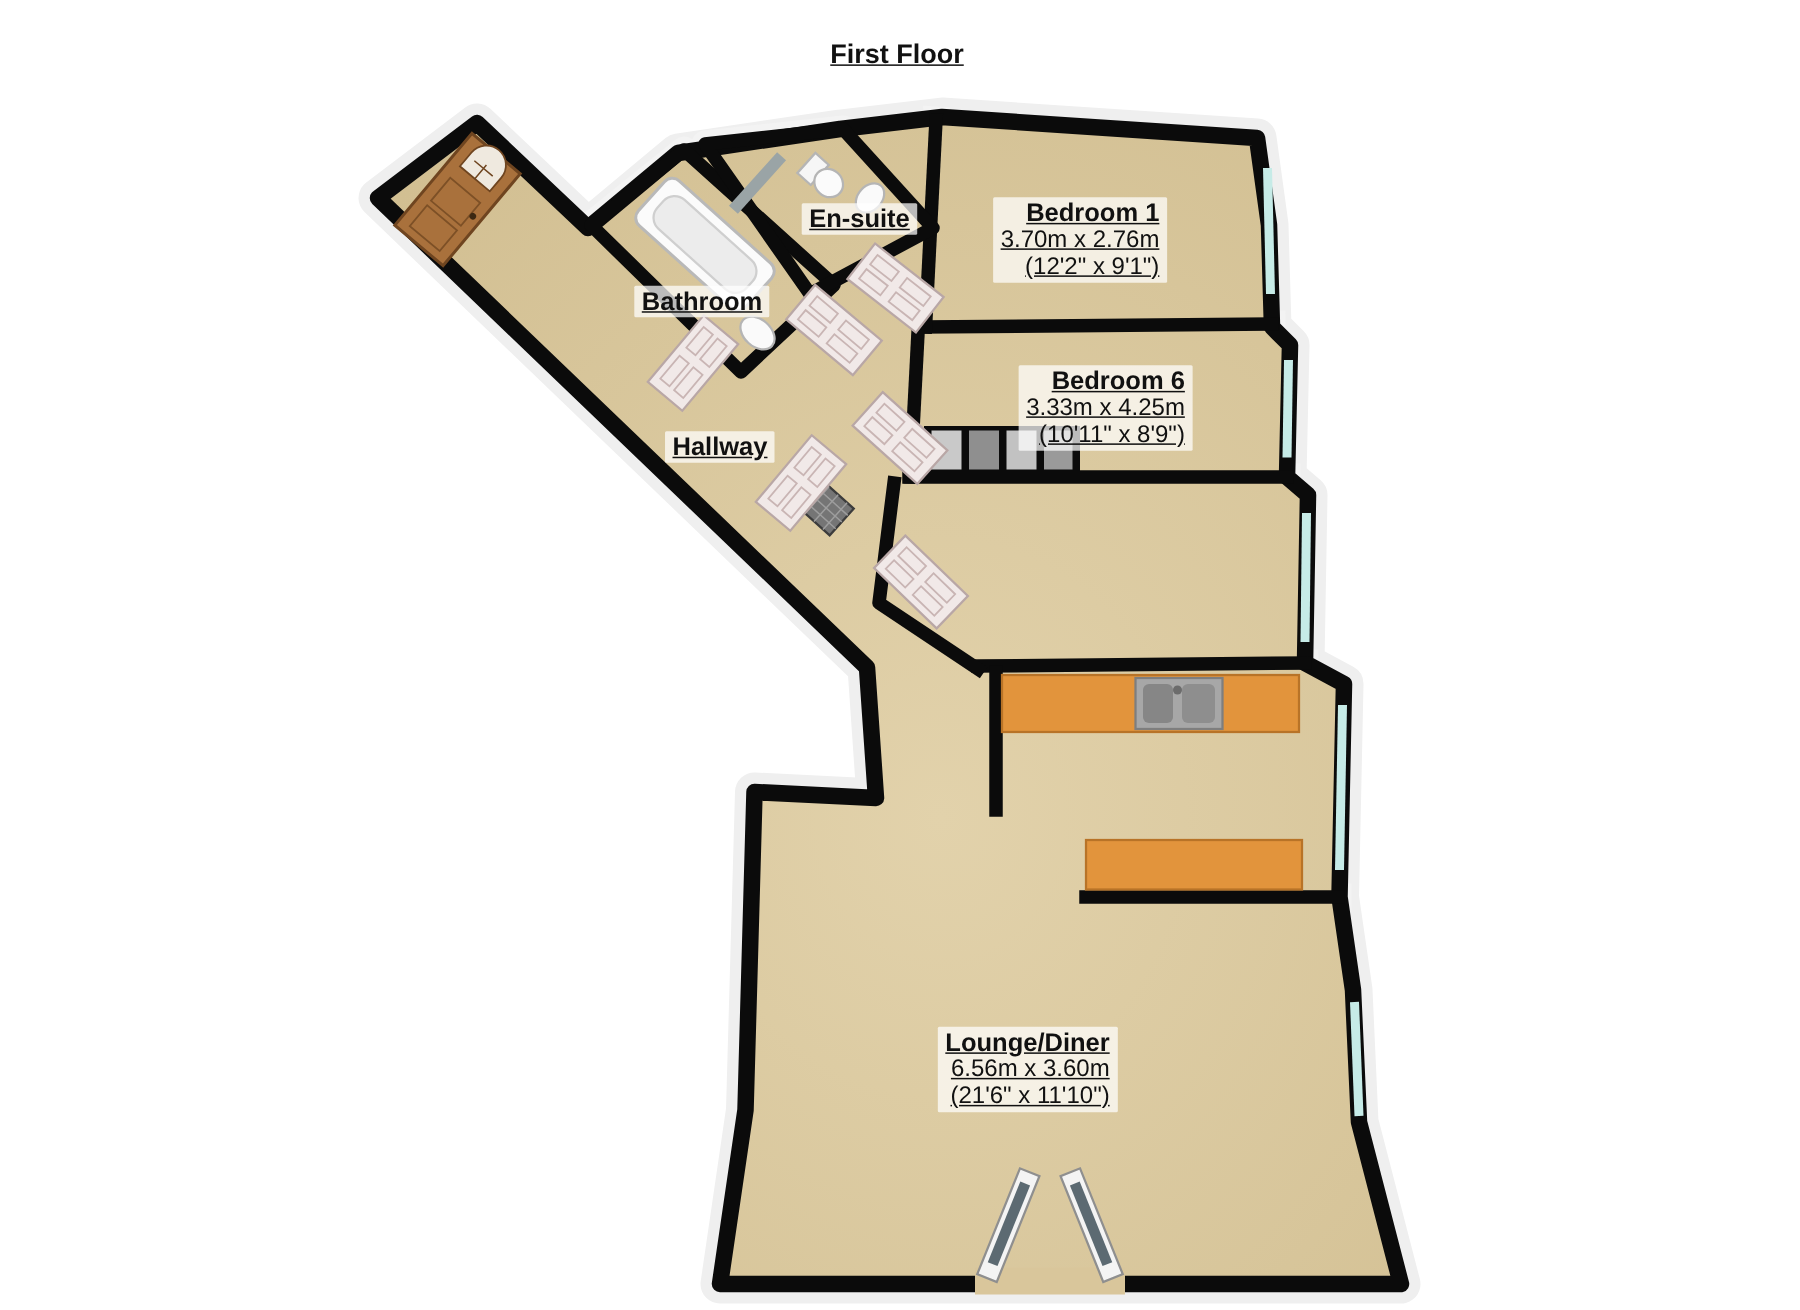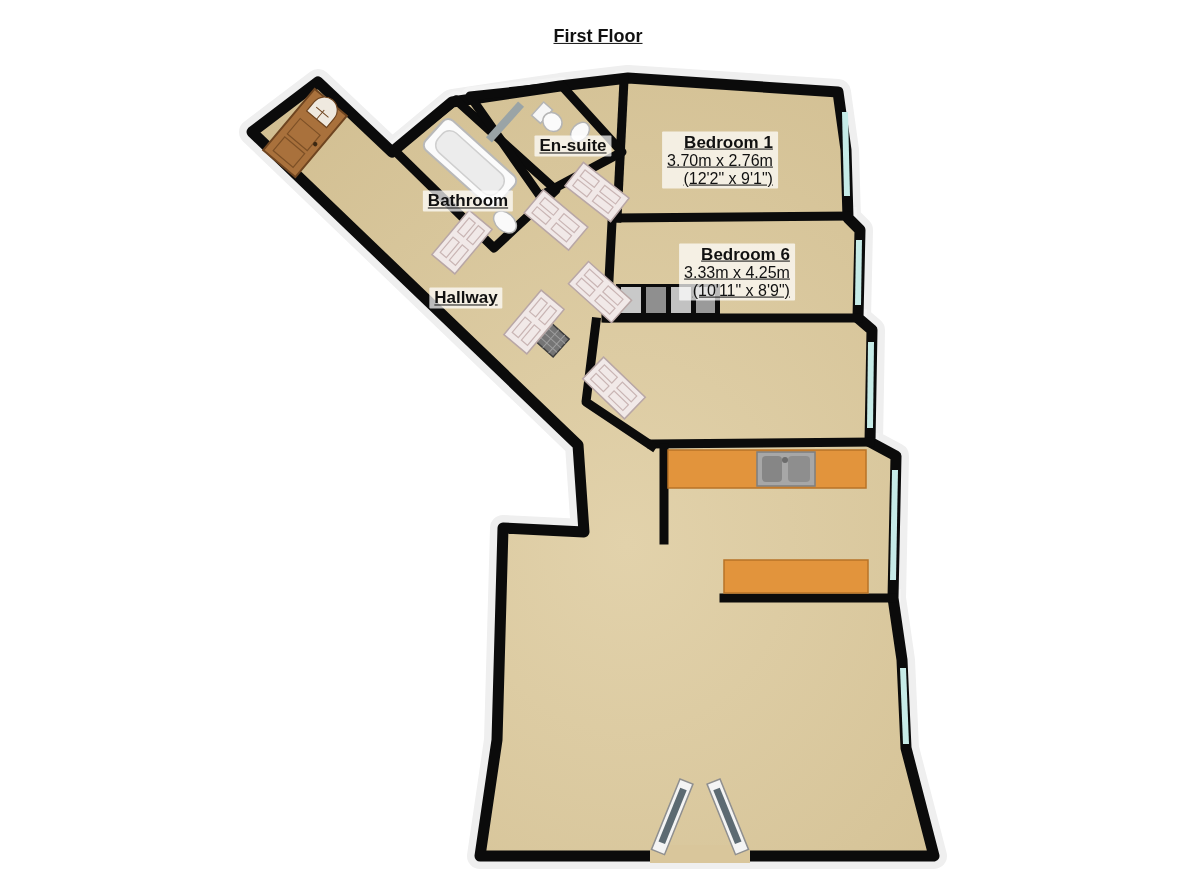--- a/index.html
+++ b/index.html
@@ -193,26 +193,31 @@
   </div>
 
   <div class="room-label" style="left:737px;top:272px">
     <span class="room-name">Bedroom 6</span>
     <span class="room-dim">3.33m x 4.25m</span>
     <span class="room-dim">(10'11" x 8'9")</span>
   </div>
 
 
 
+  <div class="room-label" style="left:685px;top:713px">
+    <span class="room-name">Lounge/Diner</span>
+    <span class="room-dim">6.56m x 3.60m</span>
+    <span class="room-dim">(21'6" x 11'10")</span>
+  </div>
 
   <div class="room-label" style="left:468px;top:201px">
     <span class="room-name">Bathroom</span>
   </div>
 
   <div class="room-label" style="left:573px;top:146px">
     <span class="room-name">En-suite</span>
   </div>
 
-  <div class="room-label" style="left:466px;top:298px">
+  <div class="room-label" style="left:480px;top:298px">
     <span class="room-name">Hallway</span>
   </div>
 
 </div>
 
 </body></html>

